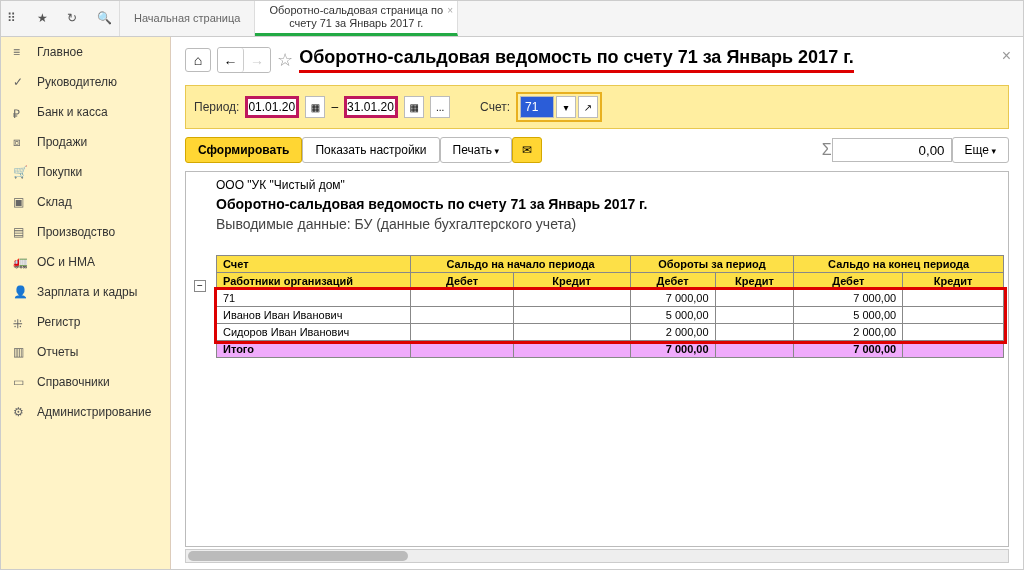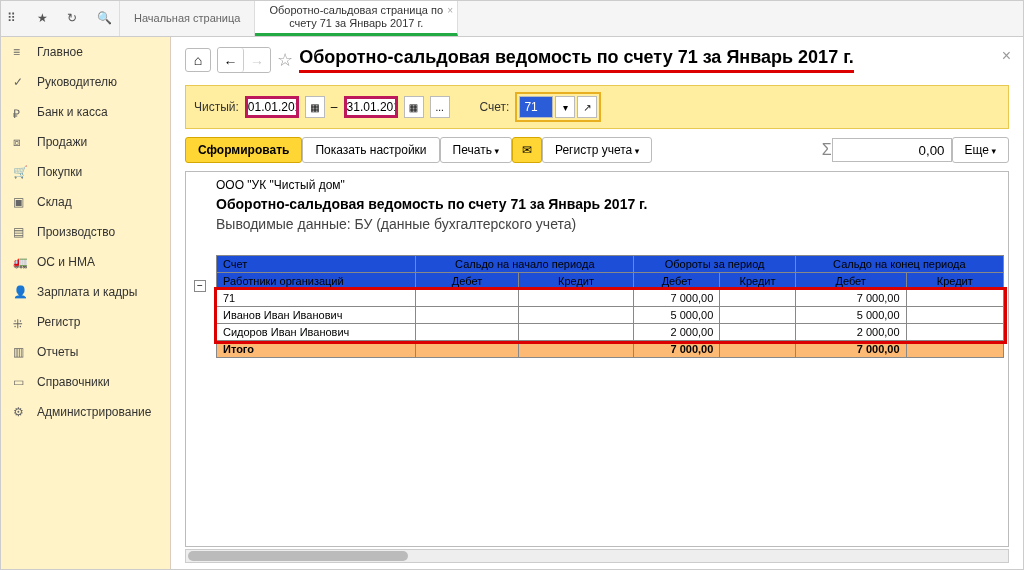--- a/index.html
+++ b/index.html
@@ -32,23 +32,23 @@
 .btn.ico-btn { width: 30px; padding: 0; background: #ffd633; border-color: #d4a800; }
 .btn.drop::after { content: " ▾"; font-size: 9px; }
 .sigma { font-size: 16px; color: #888; margin-left: auto; }
 .sum-inp { width: 120px; height: 24px; border: 1px solid #bbb; text-align: right; padding: 0 6px; }
 .report { margin: 8px 14px 0; border: 1px solid #bbb; flex: 1; overflow: auto; position: relative; padding: 4px 4px 4px 30px; }
 .rep-org { font-size: 12px; padding: 2px 0; }
 .rep-title { font-size: 14px; font-weight: bold; padding: 2px 0; }
 .rep-meta { font-size: 14px; color: #444; padding: 2px 0 23px; }
 table.rep { border-collapse: collapse; width: 100%; }
 table.rep th, table.rep td { border: 1px solid #888; padding: 2px 6px; font-size: 11px; }
-table.rep th { background: #1d4ed8; font-weight: normal; text-align: center; }
+table.rep th { background: #fde047; font-weight: bold; text-align: center; }
 table.rep .num { text-align: right; }
-table.rep tr.total td { background: #fdba74; font-weight: bold; }
+table.rep tr.total td { background: #f0abfc; font-weight: bold; }
 .red-box { outline: 3px solid #d00; }
 .tree-toggle { position: absolute; left: 8px; width: 12px; height: 12px; border: 1px solid #888; text-align: center; line-height: 10px; font-size: 10px; cursor: pointer; background: #fff; }
 .hscroll { height: 14px; margin: 2px 14px 6px; background: #eee; border: 1px solid #ccc; position: relative; }
 .hscroll-thumb { position: absolute; left: 2px; top: 1px; width: 220px; height: 10px; background: #bbb; border-radius: 5px; }
 </style>
 </head>
 <body>
 
 <div class="topbar">
   <div class="topbar-icons">
@@ -129,42 +129,41 @@
       <button class="nav-btn">⌂</button>
       <div style="display:flex;border:1px solid #bbb;border-radius:3px;">
         <button class="nav-btn" style="border:none;border-right:1px solid #ccc">←</button>
         <button class="nav-btn" style="border:none;color:#ccc">→</button>
       </div>
       <span class="star-outline">☆</span>
       <span class="page-title">Оборотно-сальдовая ведомость по счету 71 за Январь 2017 г.</span>
     </div>
 
     <div class="period-bar">
-      <span class="lbl">Чистый:</span>
+      <span class="lbl">Период:</span>
       <input class="date-inp" value="01.01.2017" style="">
       <button class="cal-btn">▦</button>
       <span>–</span>
       <input class="date-inp" value="31.01.2017" style="">
       <button class="cal-btn">▦</button>
       <button class="sm-btn">...</button>
       <span style="width:18px"></span>
       <span class="lbl">Счет:</span>
       <div class="acct-wrap">
         <input class="acct-inp" value="71" style="">
         <button class="sm-btn">▾</button>
         <button class="sm-btn">↗</button>
       </div>
     </div>
 
     <div class="toolbar">
       <button class="btn primary">Сформировать</button>
       <button class="btn">Показать настройки</button>
       <button class="btn drop">Печать</button>
       <button class="btn ico-btn">✉</button>
-      <button class="btn drop">Регистр учета</button>
       <span class="sigma">Σ</span>
       <input class="sum-inp" value="0,00" style="">
       <button class="btn drop">Еще</button>
     </div>
 
     <div class="report">
       <div class="rep-org">ООО "УК "Чистый дом"</div>
       <div class="rep-title">Оборотно-сальдовая ведомость по счету 71 за Январь 2017 г.</div>
       <div class="rep-meta">Выводимые данные: БУ (данные бухгалтерского учета)</div>
       <span class="tree-toggle" style="top:108px">−</span>

